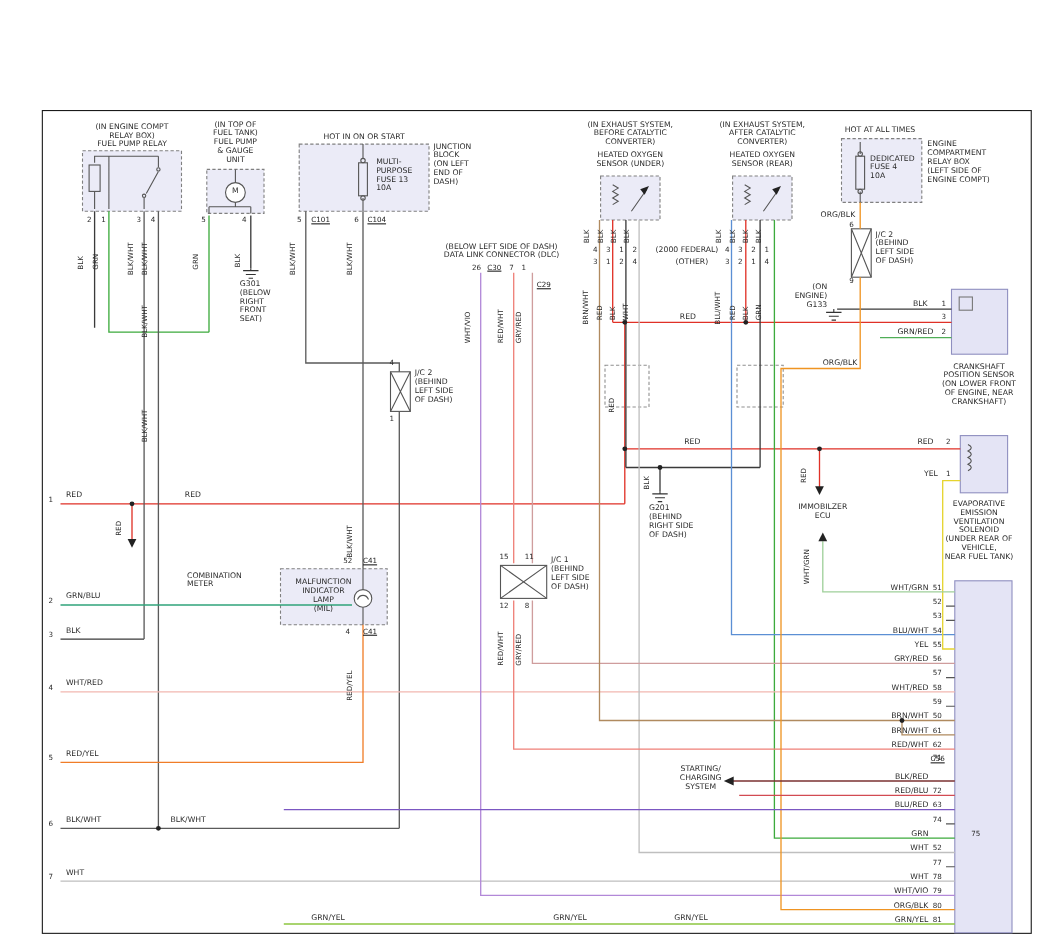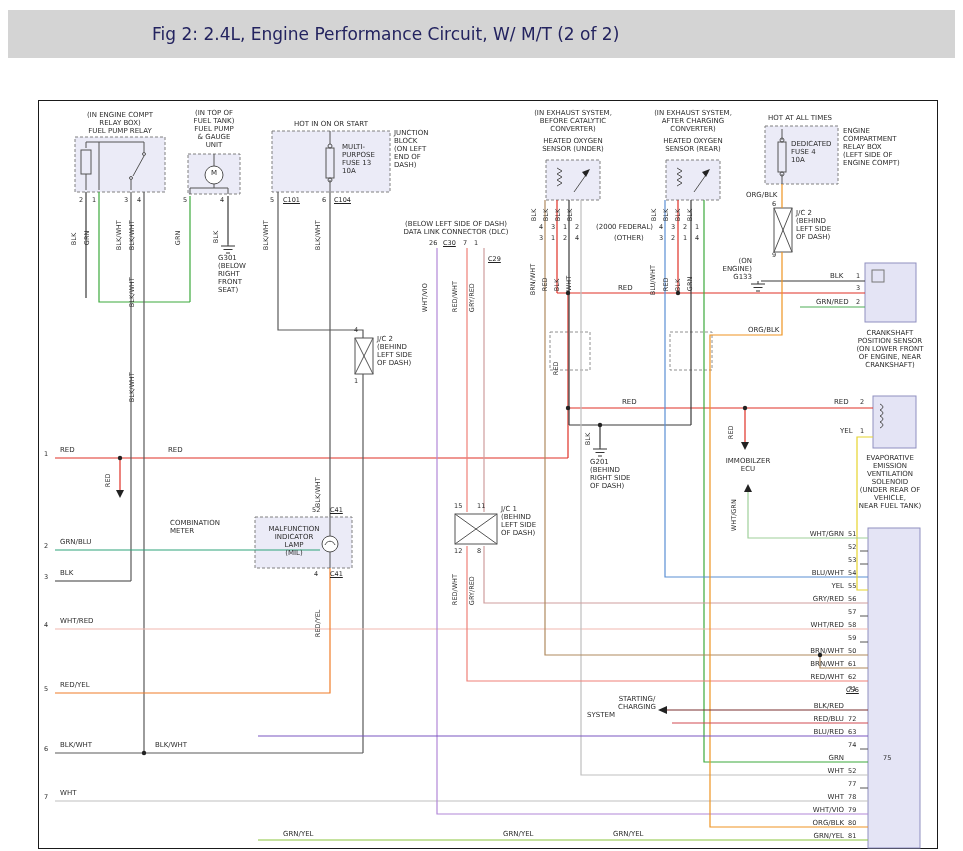--- a/index.html
+++ b/index.html
@@ -12,23 +12,20 @@
   .s{font-size:6.5px;}
   .c{transform:translateX(-50%);}
   .r{transform:translateX(-100%);}
   .v{transform:rotate(-90deg);transform-origin:0 100%;font-size:6.5px;}
   .u{text-decoration:underline;color:#222;}
 </style>
 </head>
 <body>
 
 <div class="page">
-  <div class="header">
-    <span class="title">Fig 2: 2.4L, Engine Performance Circuit, W/ M/T (2 of 2)</span>
-  </div>
   <div class="frame"></div>
 
   <svg width="963" height="851">
     <g>
 
       <rect x="75" y="137" width="90" height="55" fill="#ebebf7" stroke="#808080" stroke-dasharray="3 2"></rect>
       <rect x="188" y="154" width="52" height="40" fill="#ebebf7" stroke="#808080" stroke-dasharray="3 2"></rect>
       <rect x="272" y="131" width="118" height="61" fill="#ebebf7" stroke="#808080" stroke-dasharray="3 2"></rect>
       <rect x="765" y="126" width="73" height="58" fill="#ebebf7" stroke="#808080" stroke-dasharray="3 2"></rect>
       <rect x="546" y="160" width="54" height="40" fill="#ebebf7" stroke="#808080" stroke-dasharray="3 2"></rect>
@@ -179,21 +176,21 @@
   <span class="lbl s" style="left:539px;top:224px">4</span>
   <span class="lbl s" style="left:551px;top:224px">3</span>
   <span class="lbl s" style="left:563px;top:224px">1</span>
   <span class="lbl s" style="left:575px;top:224px">2</span>
   <span class="lbl s" style="left:539px;top:235px">3</span>
   <span class="lbl s" style="left:551px;top:235px">1</span>
   <span class="lbl s" style="left:563px;top:235px">2</span>
   <span class="lbl s" style="left:575px;top:235px">4</span>
 
   <span class="lbl c" style="left:693px;top:110px">(IN EXHAUST SYSTEM,</span>
-  <span class="lbl c" style="left:693px;top:118px">AFTER CHARGING</span>
+  <span class="lbl c" style="left:693px;top:118px">AFTER CATALYTIC</span>
   <span class="lbl c" style="left:693px;top:126px">CONVERTER)</span>
   <span class="lbl c" style="left:693px;top:138px">HEATED OXYGEN</span>
   <span class="lbl c" style="left:693px;top:146px">SENSOR (REAR)</span>
   <span class="lbl v" style="left:658px;top:214px">BLK</span>
   <span class="lbl v" style="left:670px;top:214px">BLK</span>
   <span class="lbl v" style="left:682px;top:214px">BLK</span>
   <span class="lbl v" style="left:694px;top:214px">BLK</span>
   <span class="lbl s" style="left:659px;top:224px">4</span>
   <span class="lbl s" style="left:671px;top:224px">3</span>
   <span class="lbl s" style="left:683px;top:224px">2</span>
@@ -290,21 +287,21 @@
   <span class="lbl s" style="left:477px;top:503px">11</span>
   <span class="lbl s" style="left:454px;top:548px">12</span>
   <span class="lbl s" style="left:477px;top:548px">8</span>
   <span class="lbl" style="left:501px;top:506px">J/C 1</span>
   <span class="lbl" style="left:501px;top:514px">(BEHIND</span>
   <span class="lbl" style="left:501px;top:522px">LEFT SIDE</span>
   <span class="lbl" style="left:501px;top:530px">OF DASH)</span>
 
   <span class="lbl c" style="left:637px;top:696px">STARTING/</span>
   <span class="lbl c" style="left:637px;top:704px">CHARGING</span>
-  <span class="lbl c" style="left:601px;top:712px">SYSTEM</span>
+  <span class="lbl c" style="left:637px;top:712px">SYSTEM</span>
 
   <span class="lbl s" style="left:44px;top:451px">1</span>
   <span class="lbl" style="left:60px;top:447px">RED</span>
   <span class="lbl s" style="left:44px;top:543px">2</span>
   <span class="lbl" style="left:60px;top:539px">GRN/BLU</span>
   <span class="lbl s" style="left:44px;top:574px">3</span>
   <span class="lbl" style="left:60px;top:570px">BLK</span>
   <span class="lbl s" style="left:44px;top:622px">4</span>
   <span class="lbl" style="left:60px;top:618px">WHT/RED</span>
   <span class="lbl s" style="left:44px;top:686px">5</span>

